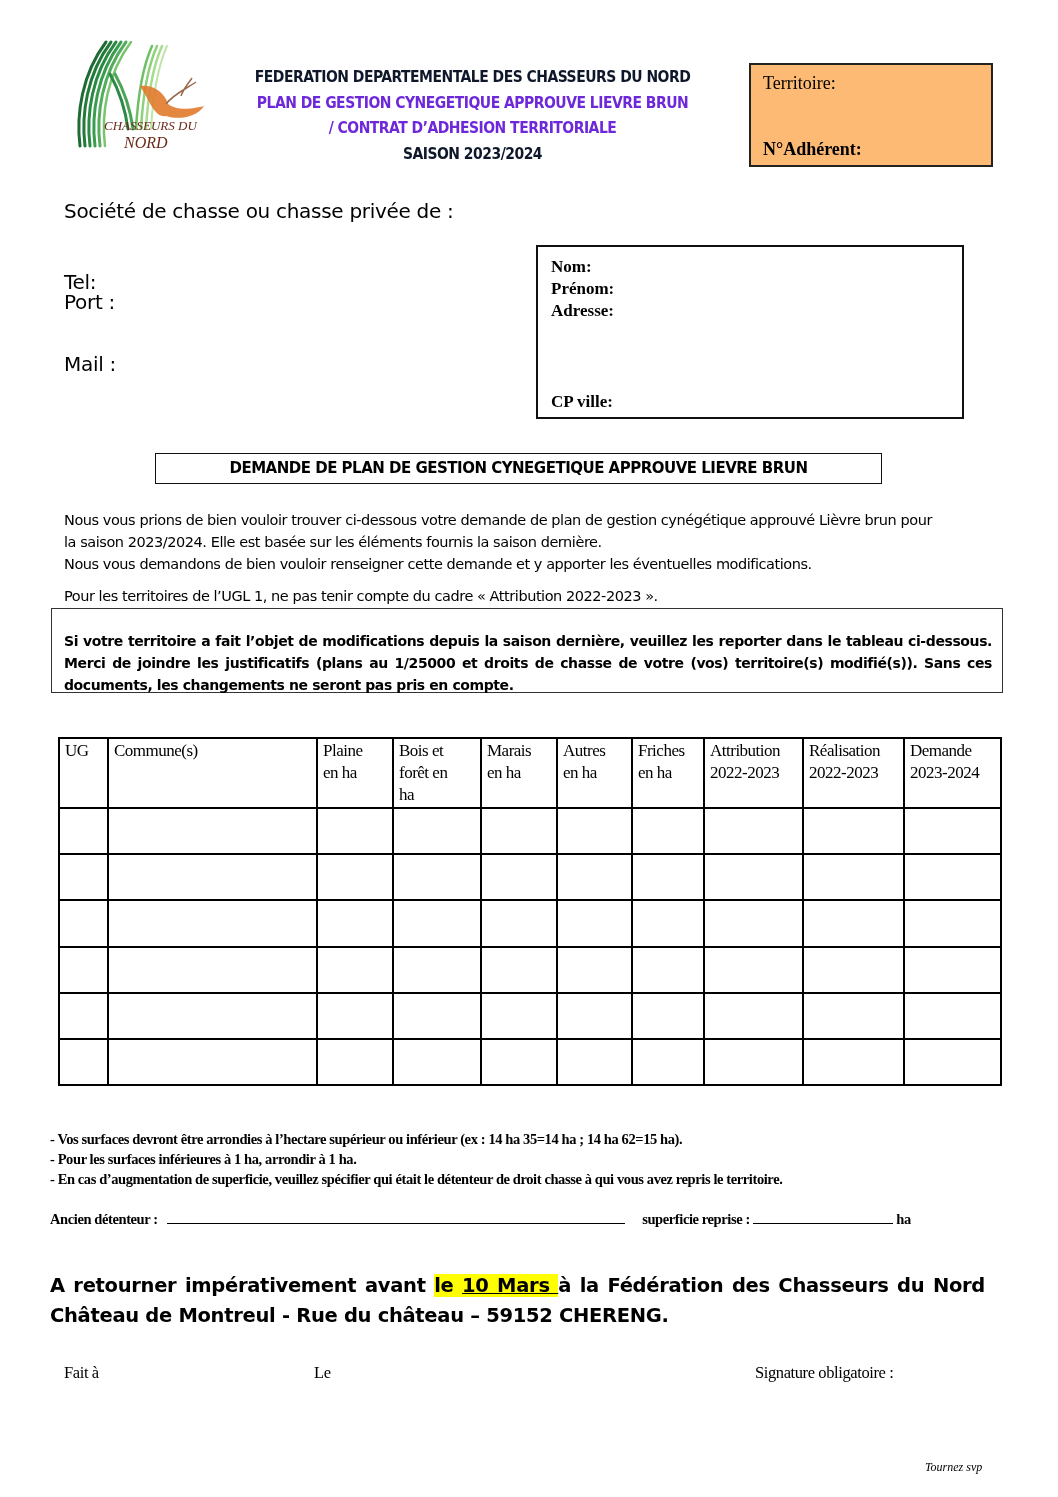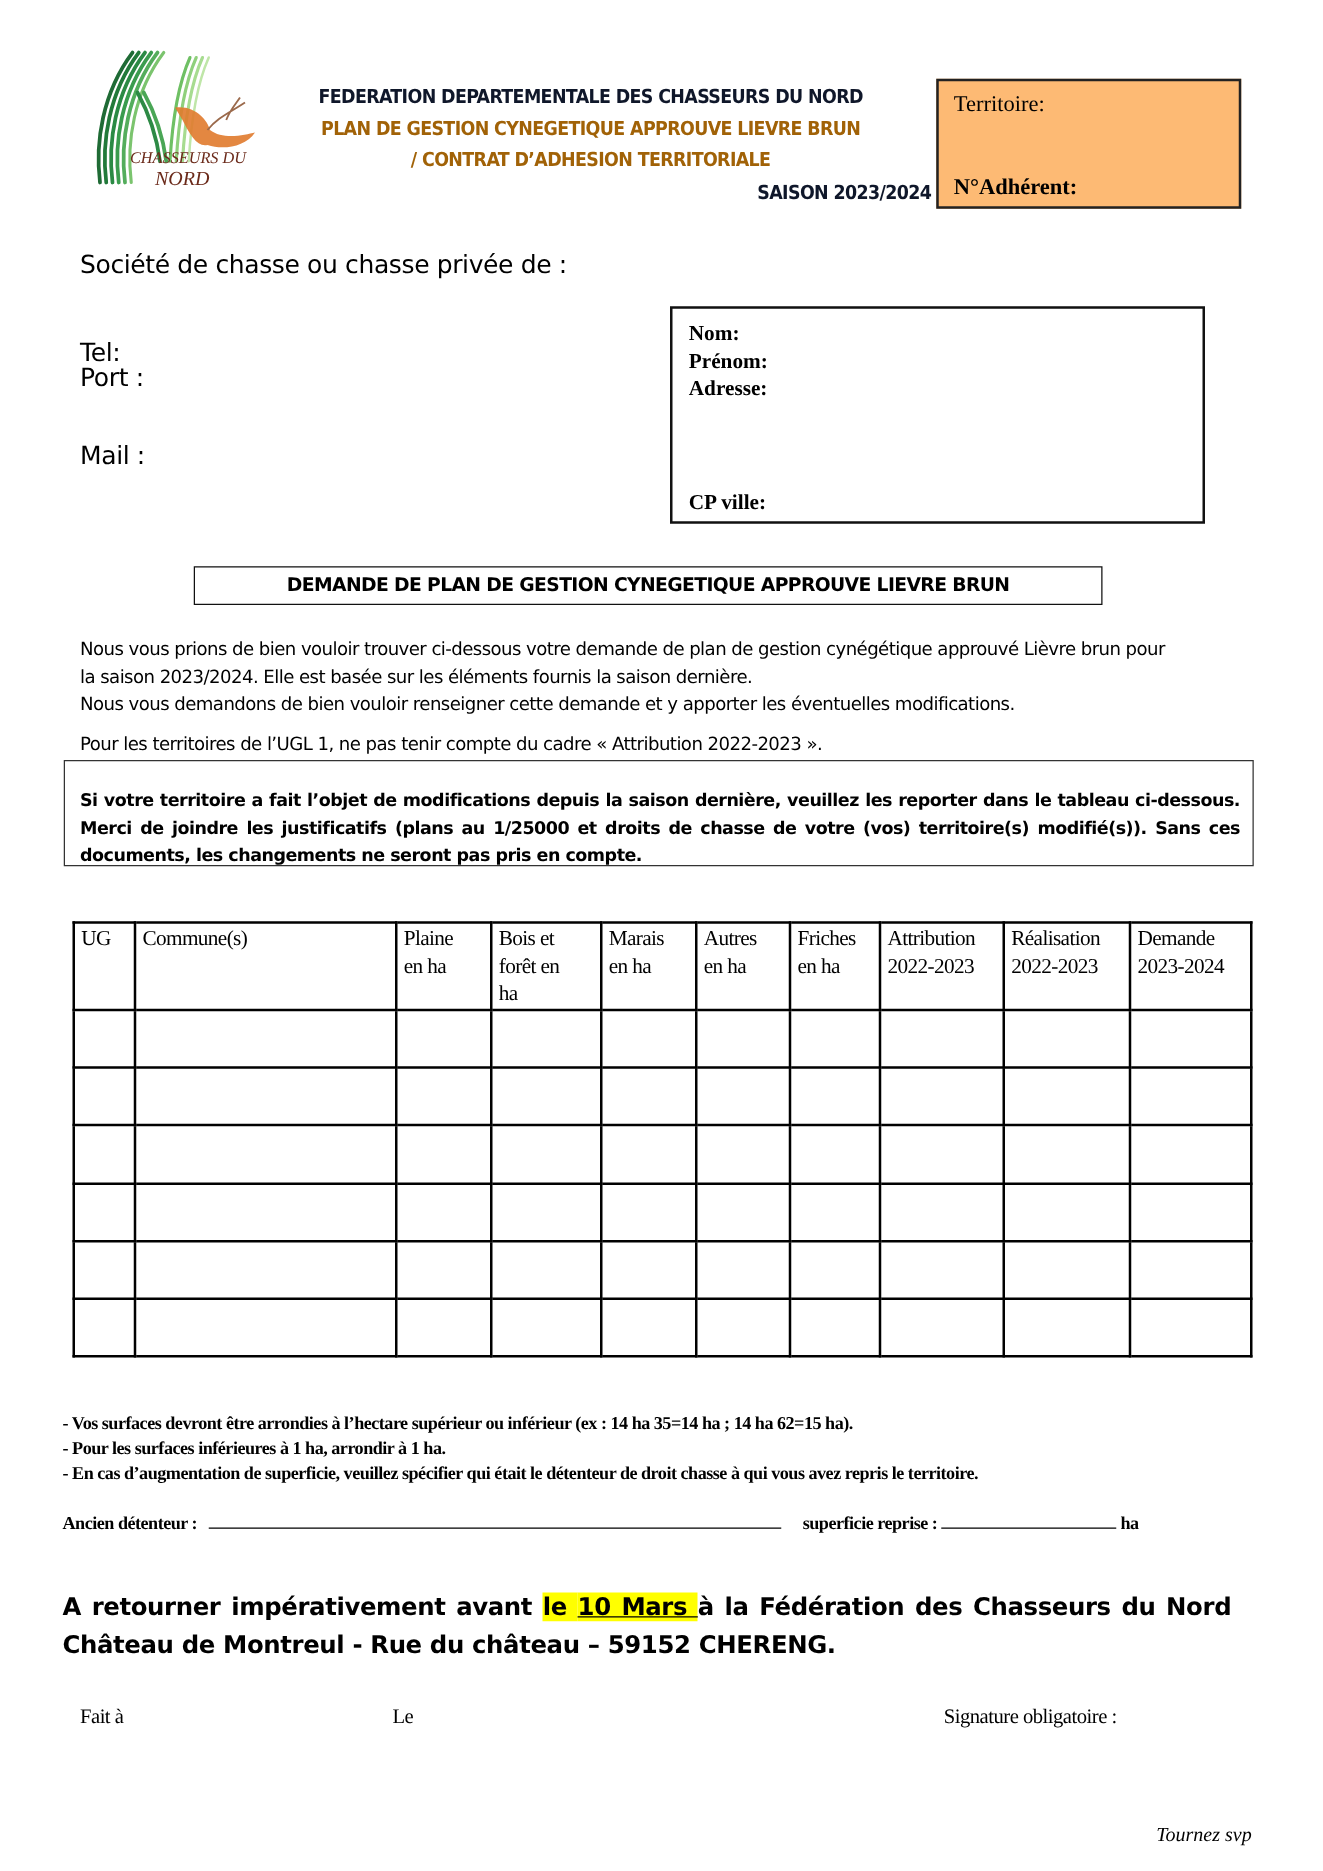--- a/index.html
+++ b/index.html
@@ -4,21 +4,21 @@
 <style>
   * { box-sizing: border-box; margin: 0; padding: 0; }
   html, body { width: 1058px; height: 1497px; background: #ffffff; }
   body { position: relative; font-family: "DejaVu Sans", sans-serif; color: #000; overflow: hidden; }
   .abs { position: absolute; }
 
   
   #logo { left: 66px; top: 34px; width: 150px; height: 124px; }
   .hdr-line { left: 200px; width: 545px; text-align: center; font-weight: bold; font-size: 15.5px; letter-spacing: -0.5px; font-family: "DejaVu Sans Condensed", "DejaVu Sans", sans-serif; }
   .hdr-line.black { color: #0f172a; }
-  .hdr-line.green { color: #a16207; }
+  .hdr-line.green { color: #6d28d9; }
 
   #territoire-box { left: 749px; top: 63px; width: 244px; height: 104px; background: #fdba74; border: 2px solid #222; }
   #territoire-box .lbl { position: absolute; left: 12px; font-size: 18px; font-family: "Liberation Serif", serif; }
 
   .field-lbl { font-size: 20px; font-family: "DejaVu Sans", sans-serif; letter-spacing: -0.3px; }
 
   #identity-box { left: 536px; top: 245px; width: 428px; height: 174px; border: 2px solid #111; }
   #identity-box .lbl { position: absolute; left: 13px; font-size: 17px; font-weight: bold; font-family: "Liberation Serif", serif; }
 
   #section-title-box { left: 155px; top: 453px; width: 727px; height: 31px; border: 1.5px solid #111; text-align: center; font-weight: bold; font-size: 15px; line-height: 29px; letter-spacing: -0.5px; }
@@ -34,21 +34,21 @@
   #ug-table td { height: 46.2px; }
 
   .rules { left: 50px; width: 956px; font-family: "Liberation Serif", serif; font-weight: bold; font-size: 14.5px; letter-spacing: -0.4px; line-height: 20px; }
   .blank-line { display: inline-block; border-bottom: 1.5px solid #000; height: 14px; vertical-align: baseline; }
 
   .return-text { left: 50px; width: 935px; font-weight: bold; font-size: 19.5px; line-height: 30px; letter-spacing: -0.3px; }
   .hl { background: #ffff00; }
   .ul { text-decoration: underline; }
 
   .sig { top: 1363px; font-family: "Liberation Serif", serif; font-size: 16.5px; letter-spacing: -0.4px; }
-  #tournez { left: 925px; top: 1460px; font-family: "Liberation Serif", serif; font-style: italic; font-size: 16px; }
+  #tournez { left: 925px; top: 1460px; font-family: "Liberation Serif", serif; font-style: italic; font-size: 12px; }
 </style>
 </head>
 <body>
 
 <div id="logo" class="abs">
   <svg width="150" height="124" viewBox="0 0 150 124">
     <g stroke-linecap="round" fill="none">
       <path d="M14 112 C10 80 16 40 40 8" stroke="#1f6b35" stroke-width="3"></path>
       <path d="M19 112 C15 80 21 40 45 8" stroke="#227a3a" stroke-width="3"></path>
       <path d="M24 112 C20 80 26 40 50 8" stroke="#2a8a44" stroke-width="3"></path>
@@ -65,21 +65,21 @@
     <path d="M74 52 C90 50 100 62 102 70 C112 78 130 74 138 72 C130 84 112 86 100 82 C92 84 86 74 80 62 Z" fill="#e07a2c" opacity="0.9"></path>
     <path d="M100 70 C108 60 118 56 130 48 M115 62 C118 54 122 50 126 44" stroke="#9b6a4c" stroke-width="1.5" fill="none"></path>
     <text x="38" y="96" font-family="Liberation Serif, serif" font-style="italic" font-size="13" fill="#6b2a1a">CHASSEURS DU</text>
     <text x="58" y="114" font-family="Liberation Serif, serif" font-style="italic" font-size="16" fill="#6b2a1a">NORD</text>
   </svg>
 </div>
 
 <div class="abs hdr-line black" style="top:68px;">FEDERATION DEPARTEMENTALE DES CHASSEURS DU NORD</div>
 <div class="abs hdr-line green" style="top:94px;">PLAN DE GESTION CYNEGETIQUE APPROUVE LIEVRE BRUN</div>
 <div class="abs hdr-line green" style="top:119px;">/ CONTRAT D’ADHESION TERRITORIALE</div>
-<div class="abs hdr-line black" style="top:145px;text-align:right;">SAISON 2023/2024</div>
+<div class="abs hdr-line black" style="top:145px;">SAISON 2023/2024</div>
 
 <div id="territoire-box" class="abs">
   <span class="lbl" style="top:8px;">Territoire:</span>
   <span class="lbl" style="top:74px; font-weight:bold;">N°Adhérent:</span>
 </div>
 
 <div class="abs field-lbl" style="left:64px; top:199px;">Société de chasse ou chasse privée de :</div>
 <div class="abs field-lbl" style="left:64px; top:270px;">Tel:</div>
 <div class="abs field-lbl" style="left:64px; top:290px;">Port :</div>
 <div class="abs field-lbl" style="left:64px; top:352px;">Mail :</div>

